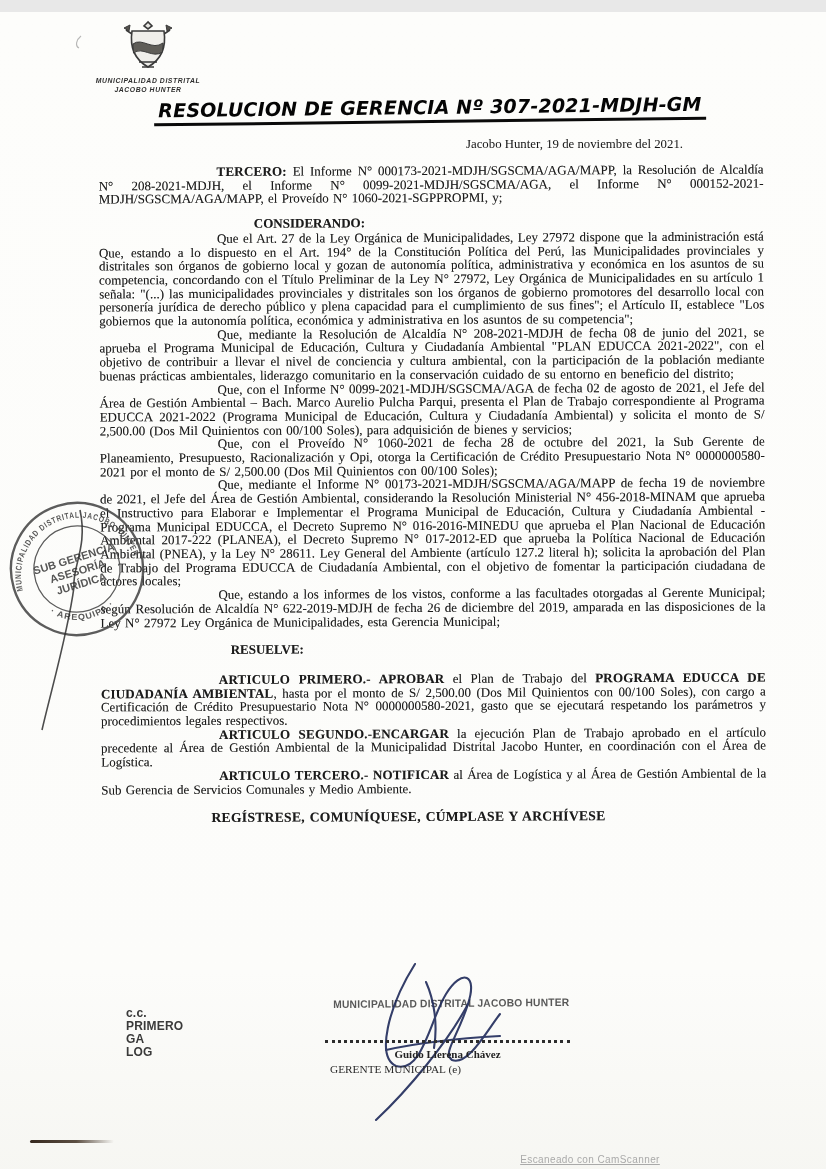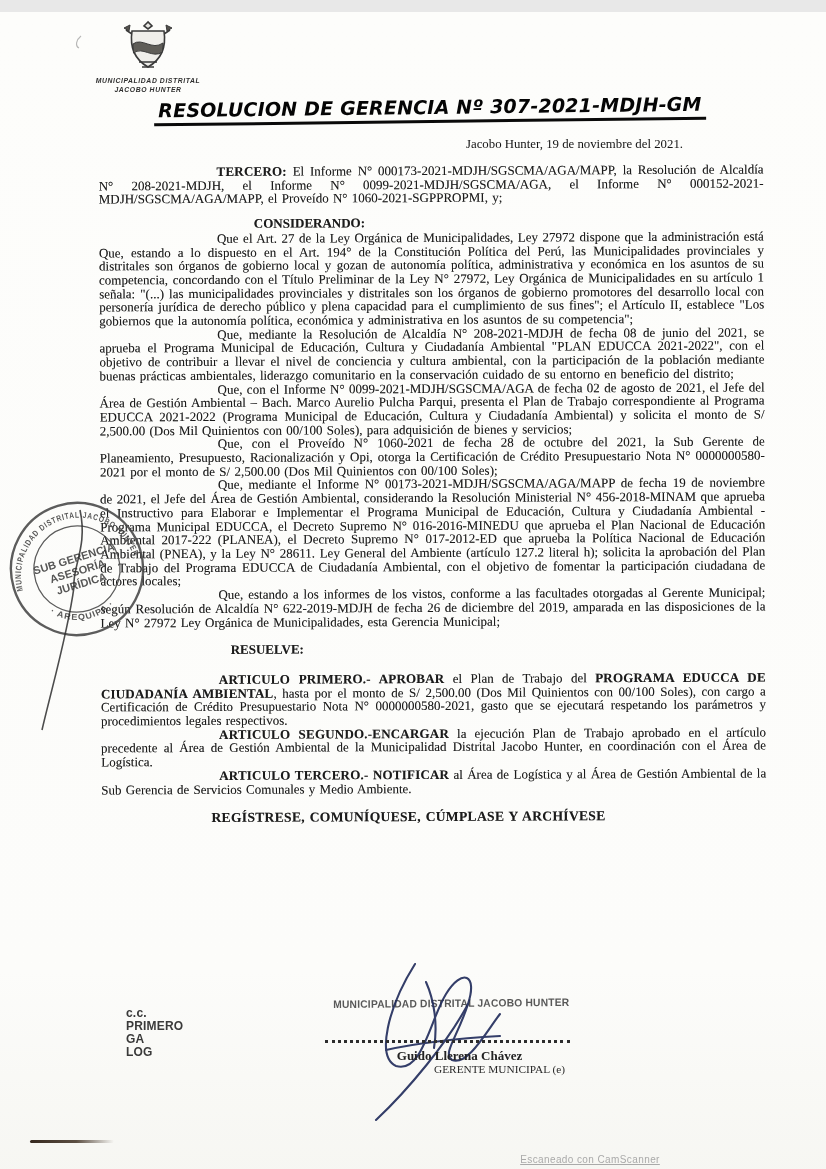--- a/index.html
+++ b/index.html
@@ -43,23 +43,23 @@
   .seal text{fill:#3f3f3f;}
   .seal .ring-txt{font-family:"Liberation Sans",sans-serif;font-size:8.4px;font-weight:bold;letter-spacing:1px;}
   .seal .inner-txt{font-family:"Liberation Sans",sans-serif;font-size:11px;font-weight:bold;}
   .pen-flourish{position:absolute;left:0;top:480px;pointer-events:none;}
   
   .sig-stamp{position:absolute;left:327px;top:985px;width:250px;text-align:left;
     font-family:"Liberation Sans",sans-serif;font-weight:bold;font-size:10.8px;
     letter-spacing:.2px;color:#3c3c3c;opacity:.85;transform:scaleX(.95) rotate(-.5deg);}
   .dotline{position:absolute;left:325px;top:1028px;width:245px;
     border-bottom:3px dotted #2d2d2d;}
-  .sig-name{position:absolute;left:342px;top:1036px;width:235px;text-align:center;
-    font-weight:bold;font-size:13px;color:#222;}
-  .sig-role{position:absolute;left:330px;top:1051px;width:235px;text-align:right;
+  .sig-name{position:absolute;left:330px;top:1036px;width:235px;text-align:center;
+    font-weight:bold;font-size:11px;color:#222;}
+  .sig-role{position:absolute;left:330px;top:1051px;width:235px;text-align:left;
     font-size:11.3px;color:#2a2a2a;}
   .sig-scribble{position:absolute;left:330px;top:940px;pointer-events:none;}
   
   .cc-block{position:absolute;left:126px;top:995px;
     font-family:"Liberation Sans",sans-serif;font-weight:bold;font-size:12px;
     color:#3a3a3a;line-height:13px;letter-spacing:.2px;}
   .artifact-line{position:absolute;left:30px;top:1128px;width:84px;height:3px;
     background:linear-gradient(to right,#36291f,#5c4f43 55%,rgba(120,110,100,0));
     border-radius:2px;}
   .footer-note{position:absolute;left:470px;top:1142px;width:240px;text-align:center;

